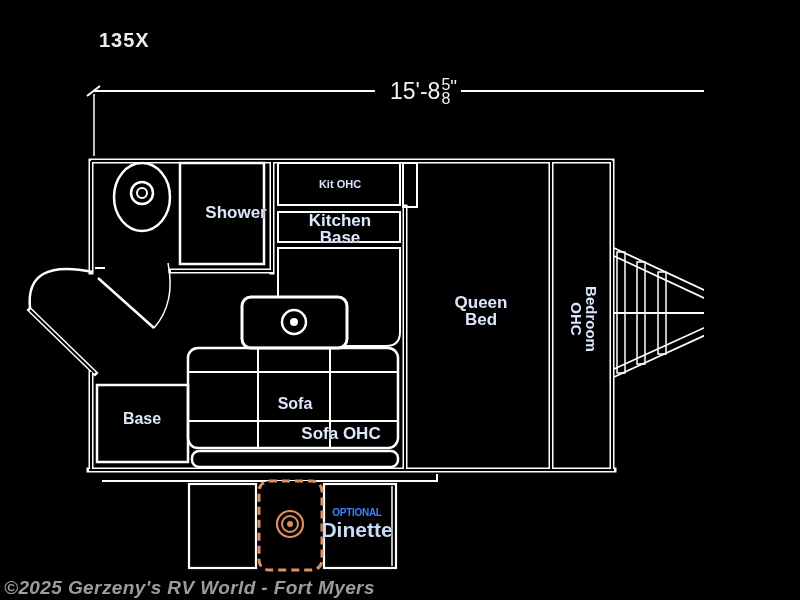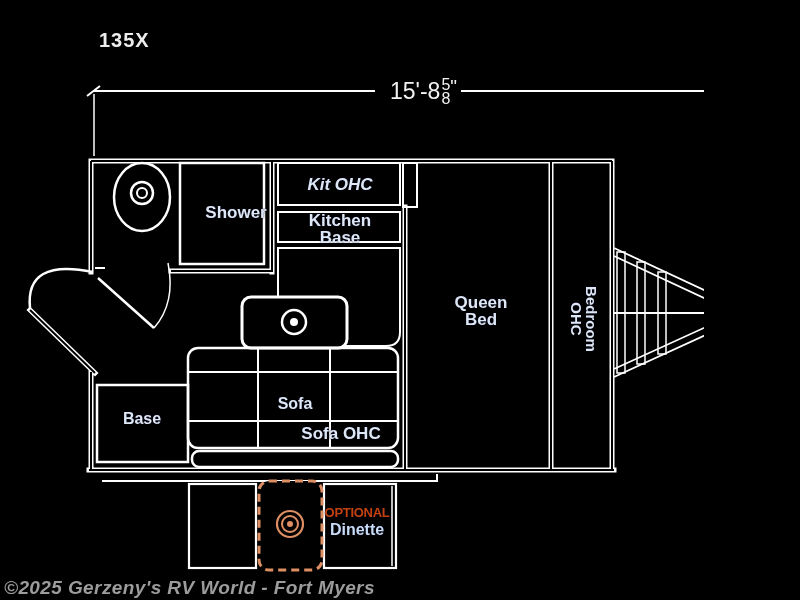--- a/index.html
+++ b/index.html
@@ -13,30 +13,30 @@
   #stage{position:relative;width:704px;height:600px;background:var(--background);overflow:hidden;
          font-family:"Liberation Sans",sans-serif;}
   #plan-svg{position:absolute;left:0;top:0;}
   .label{position:absolute;color:var(--label);font-weight:bold;text-align:center;
          transform:translate(-50%,-50%);white-space:nowrap;line-height:1.02;
          text-shadow:0 0 2px rgba(0,0,30,.9);}
   .label.wrap{white-space:normal;}
   .lbl-title{left:99px;top:40px;transform:translate(0,-50%);font-size:20px;font-weight:600;
              color:#ededed;letter-spacing:1px;text-shadow:none;}
   .lbl-shower{left:236px;top:213px;font-size:17px;}
-  .lbl-kitohc{left:340px;top:185px;font-size:17px;font-style:italic;}
+  .lbl-kitohc{left:340px;top:185px;font-size:11px;}
   .lbl-kitchenbase{left:340px;top:229px;font-size:17px;width:92px;}
   .lbl-queenbed{left:481px;top:311px;font-size:17px;width:72px;}
   .lbl-bedroomohc{left:584px;top:319px;font-size:15px;width:86px;
                   transform:translate(-50%,-50%) rotate(90deg);}
   .lbl-refer{left:142px;top:419px;font-size:16px;}
   .lbl-sofa{left:295px;top:404px;font-size:16px;}
   .lbl-sofaohc{left:293px;top:434px;font-size:17px;margin-left:48px;}
-  .lbl-optional{left:357px;top:513px;font-size:13px;color:#c2410c;letter-spacing:-.3px;}
-  .lbl-dinette{left:357px;top:530px;font-size:16px;color:#c8dcf6;}
+  .lbl-optional{left:357px;top:513px;font-size:10px;color:#3b82f6;letter-spacing:-.3px;}
+  .lbl-dinette{left:357px;top:530px;font-size:21px;color:#c8dcf6;}
   .lbl-copyright{left:4px;top:588px;transform:translate(0,-50%);font-size:19px;font-style:italic;
                  font-weight:bold;color:var(--copyright);letter-spacing:.4px;text-shadow:none;
                  white-space:nowrap;position:absolute;font-family:"Liberation Sans",sans-serif;}
   .dimension{position:absolute;left:418px;top:92px;transform:translate(-50%,-50%);
              display:flex;align-items:flex-start;background:var(--background);
              padding:0 4px;color:#f2f2f2;font-weight:400;}
   .dimension .dim-main{font-size:23px;line-height:26px;margin-left:11px;}
   .dimension .dim-frac{display:flex;flex-direction:column;align-items:center;
                        font-size:16px;line-height:14px;margin-left:1px;}
   .dimension .dim-inch{font-size:19px;line-height:18px;}

